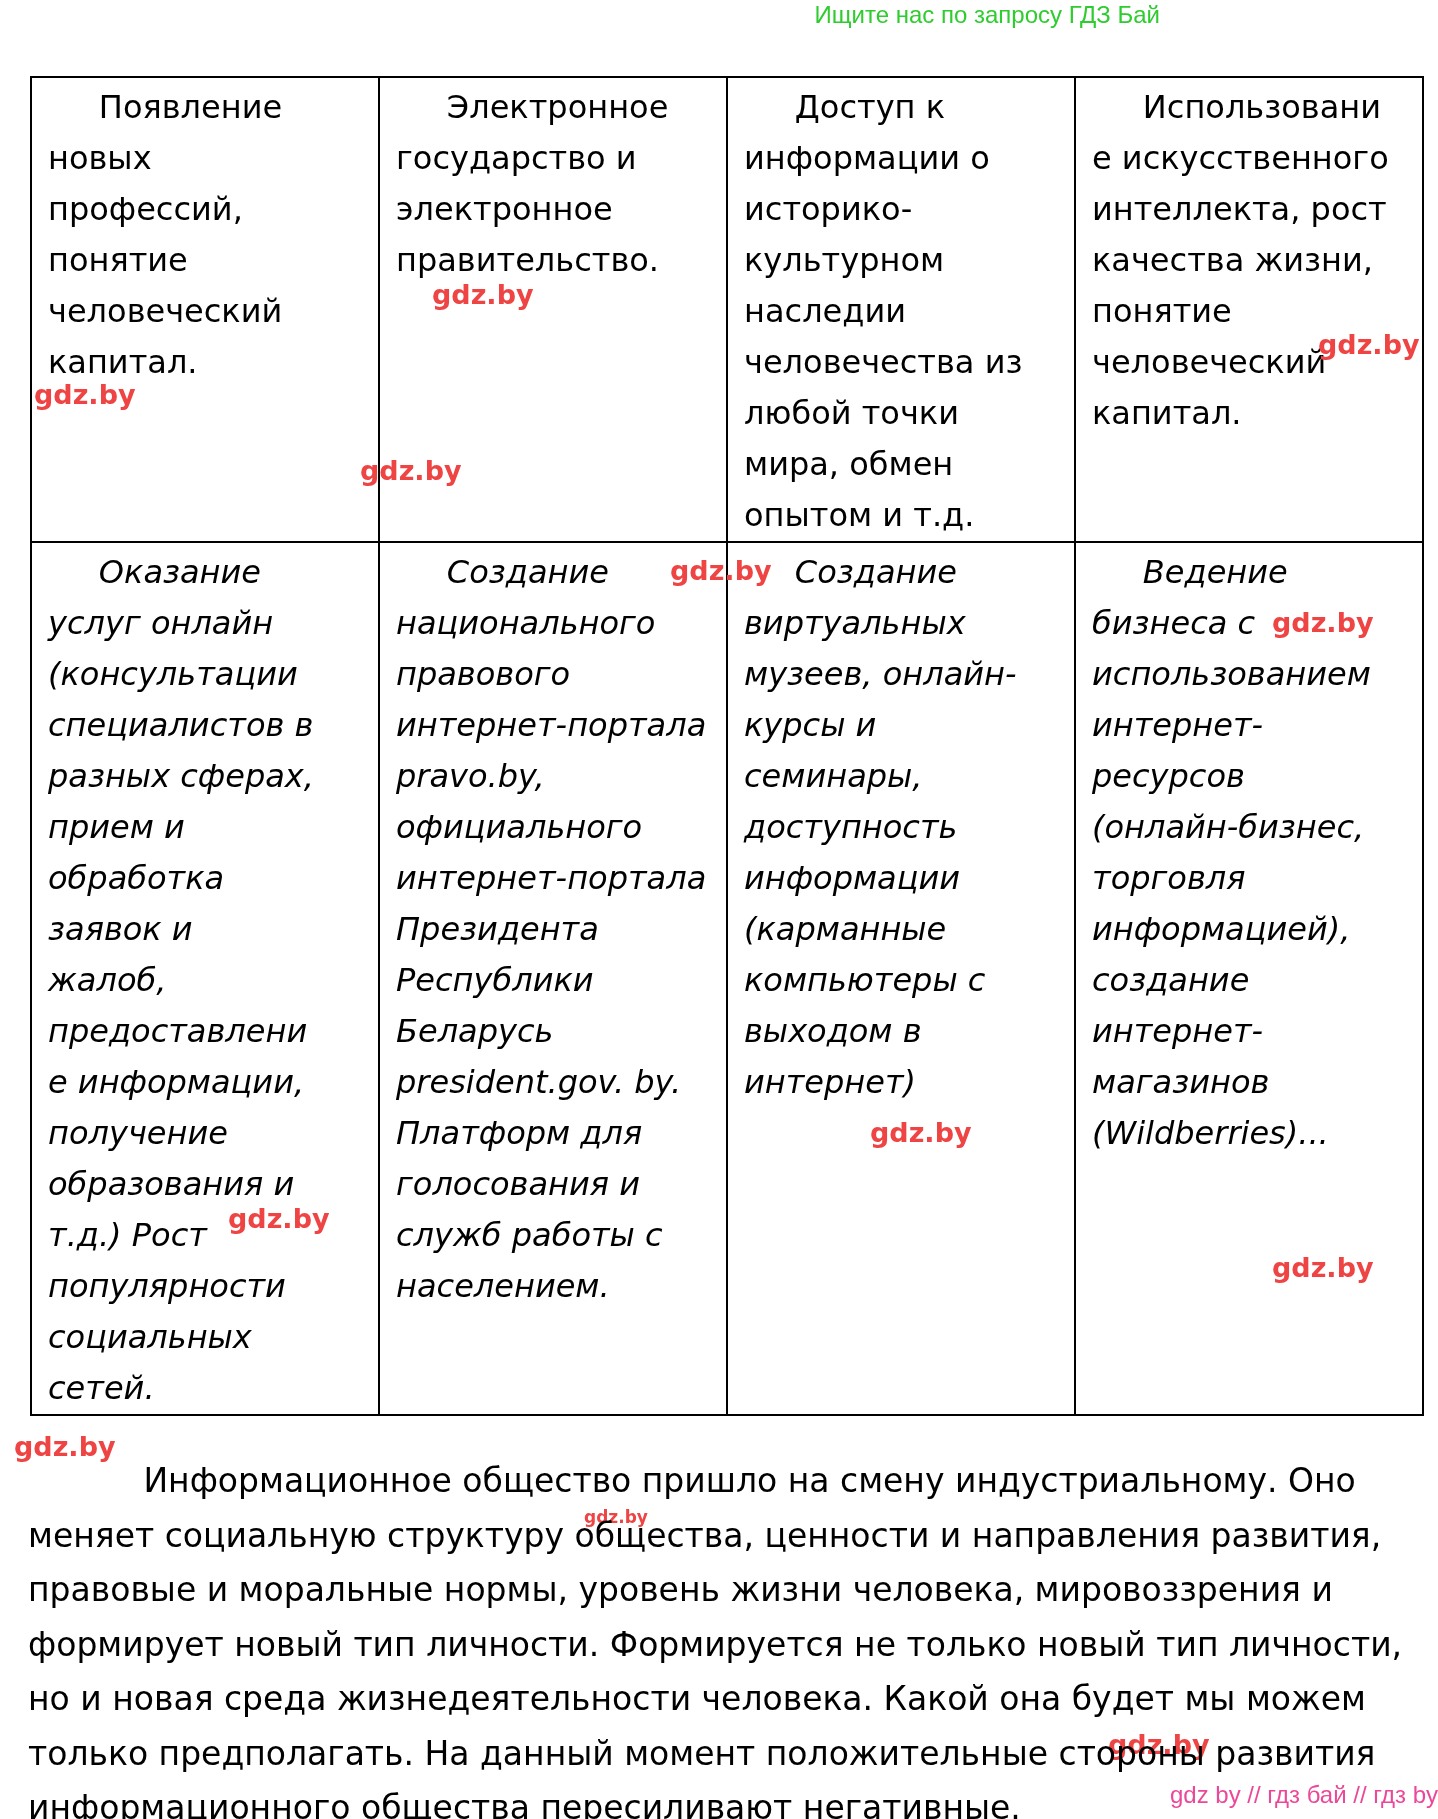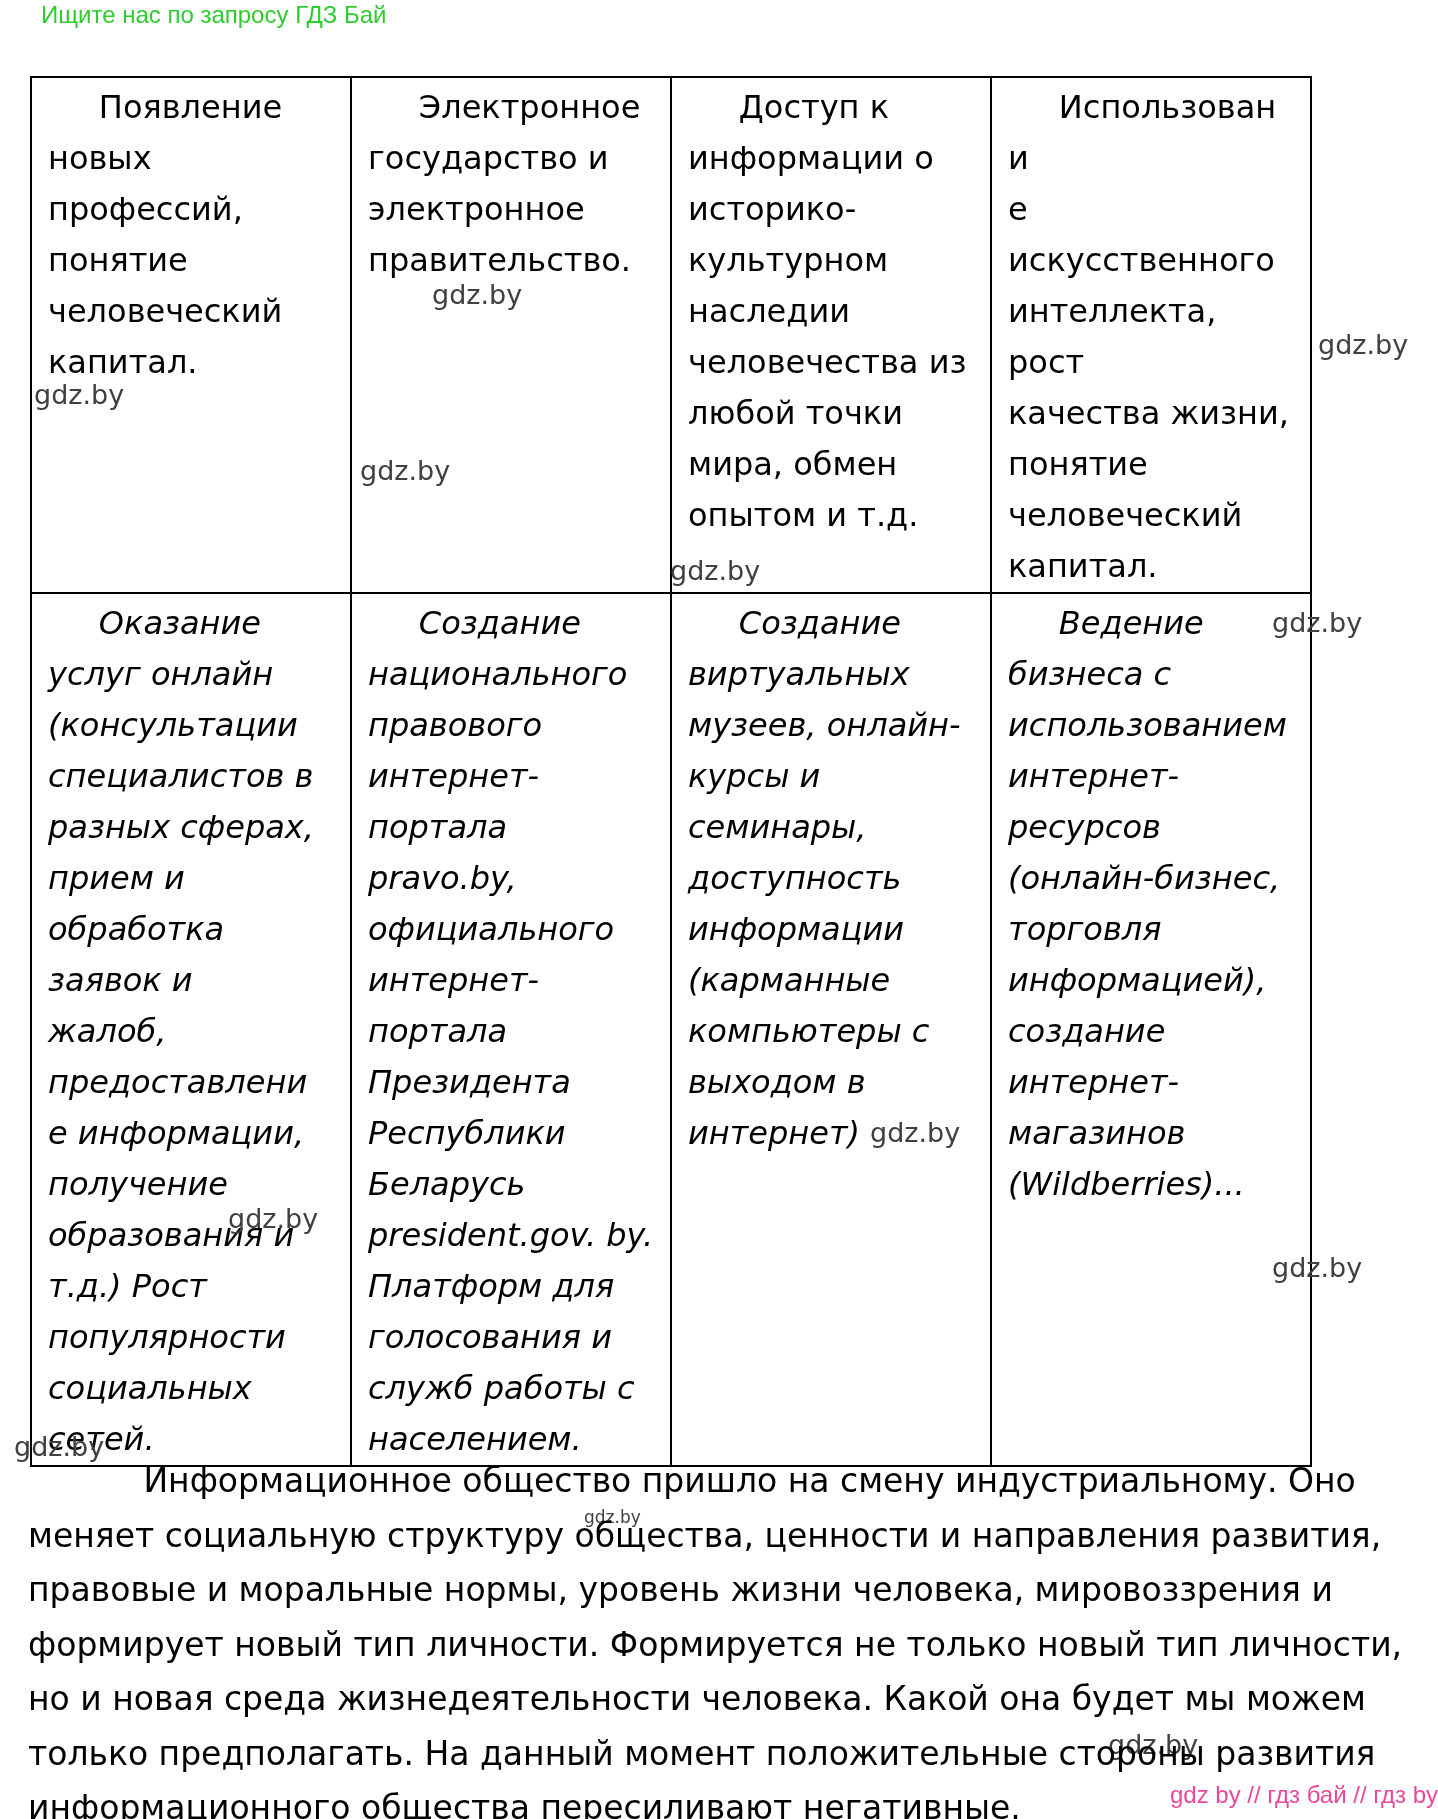--- a/index.html
+++ b/index.html
@@ -1,29 +1,29 @@
 <!DOCTYPE html>
 <html><head>
 <meta charset="utf-8">
 <style>
   html, body { margin: 0; padding: 0; background: #ffffff; }
   body { width: 1438px; height: 1819px; position: relative; overflow: hidden;
          font-family: "Liberation Sans", "DejaVu Sans", sans-serif; color: #000; }
-  .top-banner { position: absolute; top: 0; left: 0; width: 1160px; text-align: left;
-                font-size: 24px; line-height: 30px; color: #2ecc2e; margin-left: 41px; }
-  table.main-table { position: absolute; left: 30px; top: 76px; width: 1282px;
+  .top-banner { position: absolute; top: 0; left: 0; width: 1160px; text-align: right;
+                font-size: 24px; line-height: 30px; color: #2ecc2e; }
+  table.main-table { position: absolute; left: 30px; top: 76px; width: 1394px;
                      border-collapse: collapse; table-layout: fixed; padding-left: 38px; }
   table.main-table td { border: 2px solid #000; vertical-align: top; padding: 4px 14px 0 16px;
                         font-family: "DejaVu Sans", sans-serif; font-size: 32px; line-height: 51px;
                         position: relative; word-wrap: break-word; }
   tr.row1 td { height: 452px; }
   tr.row2 td { height: 862px; font-style: italic; }
   .cell-text { white-space: pre-line; }
   .wm { position: absolute; font-family: "DejaVu Sans", sans-serif; font-size: 27px;
-        color: #404040; line-height: 30px; white-space: nowrap; }
+        color: #ef4444; line-height: 30px; white-space: nowrap; font-weight: bold; }
   .wm.small { font-size: 17px; }
   .paragraph { position: absolute; left: 28px; top: 1406px; width: 1400px;
                font-family: "DejaVu Sans", sans-serif; font-size: 33px; line-height: 54.5px;
                white-space: pre-line; margin-top: 48px; }
   .footer { position: absolute; top: 1780px; left: 0; width: 1438px; text-align: right;
             font-size: 24px; color: #ec4899; line-height: 30px; }
 </style>
 </head>
 <body>
 

